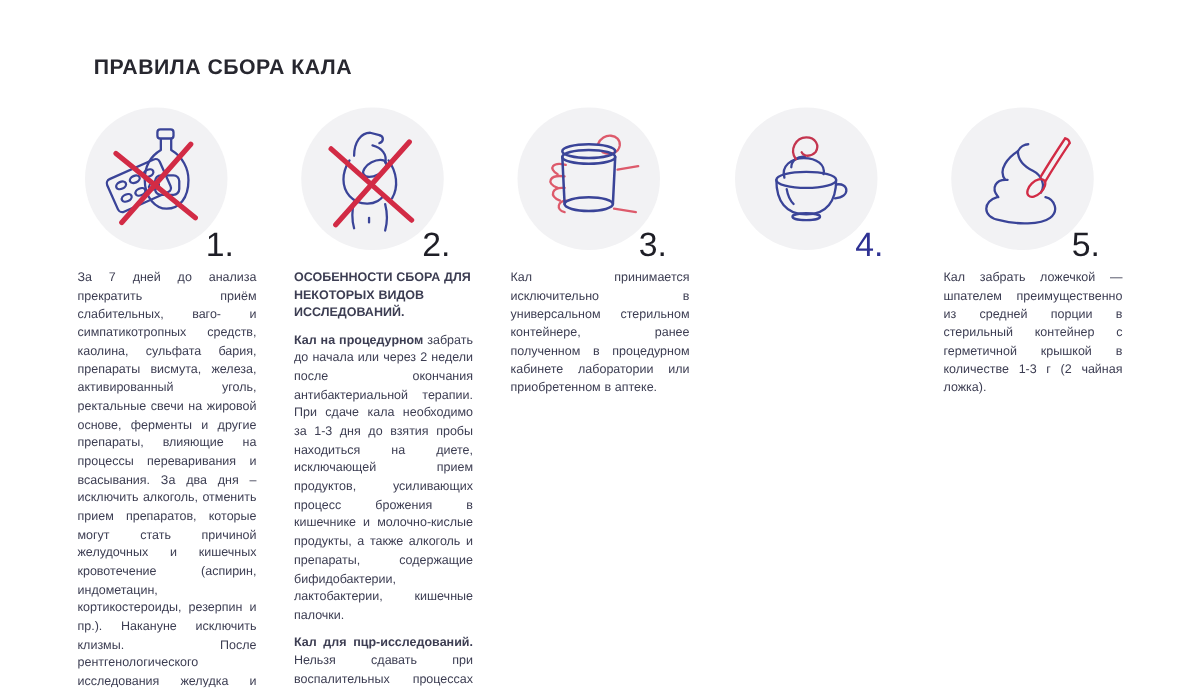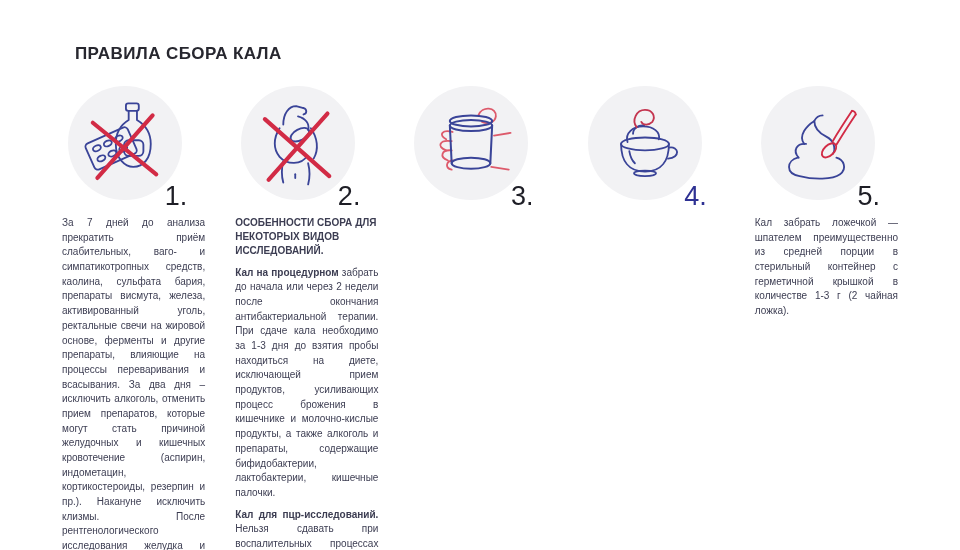--- a/index.html
+++ b/index.html
@@ -123,20 +123,21 @@
               <ellipse cx="50" cy="26" rx="23" ry="6"></ellipse>
               <ellipse cx="50" cy="31" rx="23" ry="6"></ellipse>
               <path d="M27 31 L29 72"></path>
               <path d="M73 31 L71 72"></path>
               <ellipse cx="50" cy="72" rx="21" ry="6"></ellipse>
             </g>
           </svg>
         </div>
         <span class="num" style="color: rgb(30, 30, 38);">3.</span>
       </div>
+      <p class="body">Кал принимается исключительно в универсальном стерильном контейнере, ранее полученном в процедурном кабинете лаборатории или приобретенном в аптеке.</p>
     </section>
 
     <section class="col">
       <div class="icon-area">
         <div class="circle">
           <svg viewBox="0 0 100 100">
             <g stroke="#3a4498" fill="none" stroke-width="2" stroke-linecap="round" stroke-linejoin="round">
               <ellipse cx="50" cy="51" rx="26" ry="7"></ellipse>
               <path d="M24 51 C24 69 32 81 50 81 C68 81 76 69 76 51"></path>
               <path d="M76 55 C87 53 89 66 75 67"></path>

